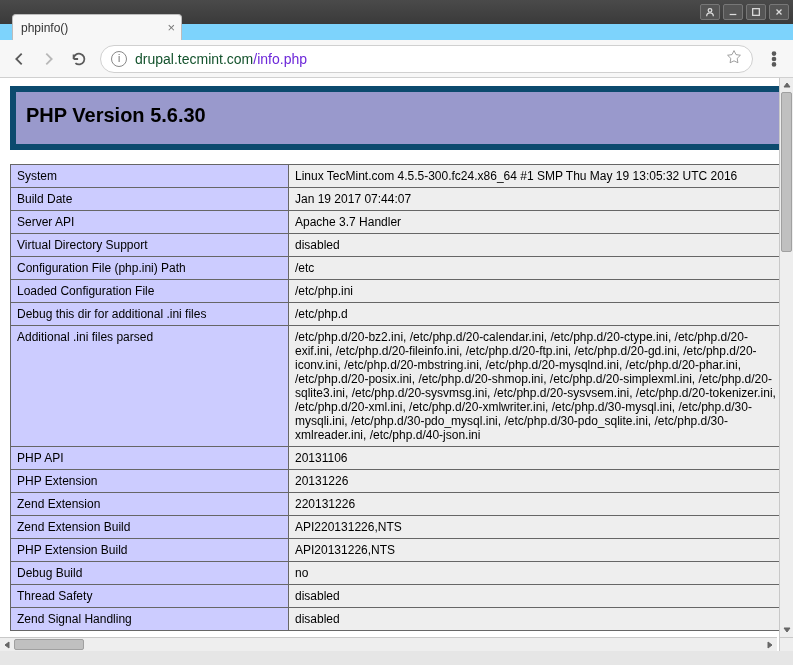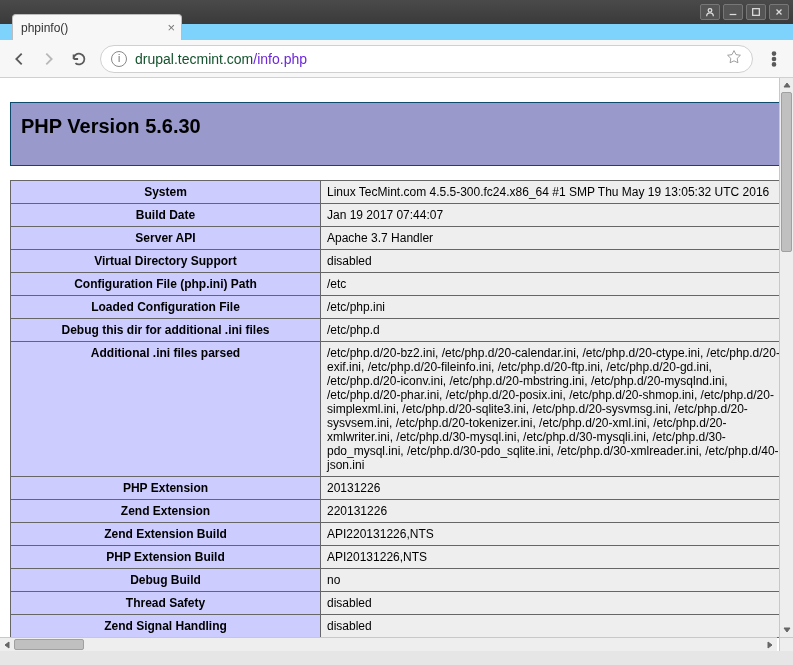--- a/index.html
+++ b/index.html
@@ -22,25 +22,25 @@
   .omnibox { flex: 1; height: 28px; border: 1px solid #d0d0d0; border-radius: 14px; display: flex; align-items: center; padding: 0 10px; background: #fff; font-size: 14px; color: #333; }
   .omnibox .info-icon { width: 16px; height: 16px; border: 1px solid #888; border-radius: 50%; display: flex; align-items: center; justify-content: center; font-size: 10px; color: #666; margin-right: 8px; }
   .omnibox .url-main { color: #14532d; }
   .omnibox .url-path { color: #6d28d9; }
   .omnibox .star { margin-left: auto; }
   .omnibox .star svg { stroke: #888; fill: none; width: 16px; height: 16px; }
   .menu-btn svg { fill: #5a5a5a; }
   
   .viewport { height: 573px; overflow: hidden; background: #fff; position: relative; }
   .page { padding: 8px 6px 8px 10px; }
-  .php-header { background: #9999cc; border: 1px solid #0c4a6e; padding: 12px 10px; height: 64px; display: flex; align-items: flex-start; margin-top: 16px; }
+  .php-header { background: #9999cc; border: 6px solid #0c4a6e; padding: 12px 10px; height: 64px; display: flex; align-items: flex-start; }
   .php-header h1 { font-size: 20px; font-weight: bold; color: #000; }
   .php-table { width: 100%; border-collapse: collapse; margin-top: 14px; table-layout: fixed; }
   .php-table td { border: 1px solid #666; padding: 4px 6px; font-size: 12px; vertical-align: top; word-break: break-word; }
-  .php-table td.k { background: #ccccff; font-weight: bold; width: 310px; text-align: center; }
+  .php-table td.k { background: #ccccff; font-weight: normal; width: 278px; }
   .php-table td.v { background: #eeeeee; }
   
   .hscroll { position: absolute; bottom: 0; left: 0; right: 16px; height: 14px; background: #eee; border-top: 1px solid #c8c8c8; }
   .hscroll .thumb { position: absolute; left: 14px; top: 1px; bottom: 1px; width: 70px; background: #c0c0c0; border: 1px solid #a0a0a0; border-radius: 2px; }
   .hscroll .arr { position: absolute; top: 0; bottom: 0; width: 14px; display:flex; align-items:center; justify-content:center;}
   .hscroll .arr.l { left:0; } .hscroll .arr.r { right:0; }
   .vscroll { position: absolute; top: 0; right: 0; bottom: 14px; width: 14px; background: #eee; border-left: 1px solid #c8c8c8; }
   .vscroll .thumb { position: absolute; top: 14px; left: 1px; right: 1px; height: 160px; background: #c0c0c0; border: 1px solid #a0a0a0; border-radius: 2px; }
   .vscroll .arr { position:absolute; left:0; right:0; height:14px; display:flex; align-items:center; justify-content:center;}
   .vscroll .arr.t{top:0;} .vscroll .arr.b{bottom:0;}
@@ -148,20 +148,24 @@
           </tr>
           <tr>
             <td class="k">Debug this dir for additional .ini files</td>
             <td class="v">/etc/php.d</td>
           </tr>
           <tr>
             <td class="k">Additional .ini files parsed</td>
             <td class="v">/etc/php.d/20-bz2.ini, /etc/php.d/20-calendar.ini, /etc/php.d/20-ctype.ini, /etc/php.d/20-exif.ini, /etc/php.d/20-fileinfo.ini, /etc/php.d/20-ftp.ini, /etc/php.d/20-gd.ini, /etc/php.d/20-iconv.ini, /etc/php.d/20-mbstring.ini, /etc/php.d/20-mysqlnd.ini, /etc/php.d/20-phar.ini, /etc/php.d/20-posix.ini, /etc/php.d/20-shmop.ini, /etc/php.d/20-simplexml.ini, /etc/php.d/20-sqlite3.ini, /etc/php.d/20-sysvmsg.ini, /etc/php.d/20-sysvsem.ini, /etc/php.d/20-tokenizer.ini, /etc/php.d/20-xml.ini, /etc/php.d/20-xmlwriter.ini, /etc/php.d/30-mysql.ini, /etc/php.d/30-mysqli.ini, /etc/php.d/30-pdo_mysql.ini, /etc/php.d/30-pdo_sqlite.ini, /etc/php.d/30-xmlreader.ini, /etc/php.d/40-json.ini</td>
           </tr>
           <tr>
+            <td class="k">PHP API</td>
+            <td class="v">20131106</td>
+          </tr>
+          <tr>
             <td class="k">PHP Extension</td>
             <td class="v">20131226</td>
           </tr>
           <tr>
             <td class="k">Zend Extension</td>
             <td class="v">220131226</td>
           </tr>
           <tr>
             <td class="k">Zend Extension Build</td>
             <td class="v">API220131226,NTS</td>

